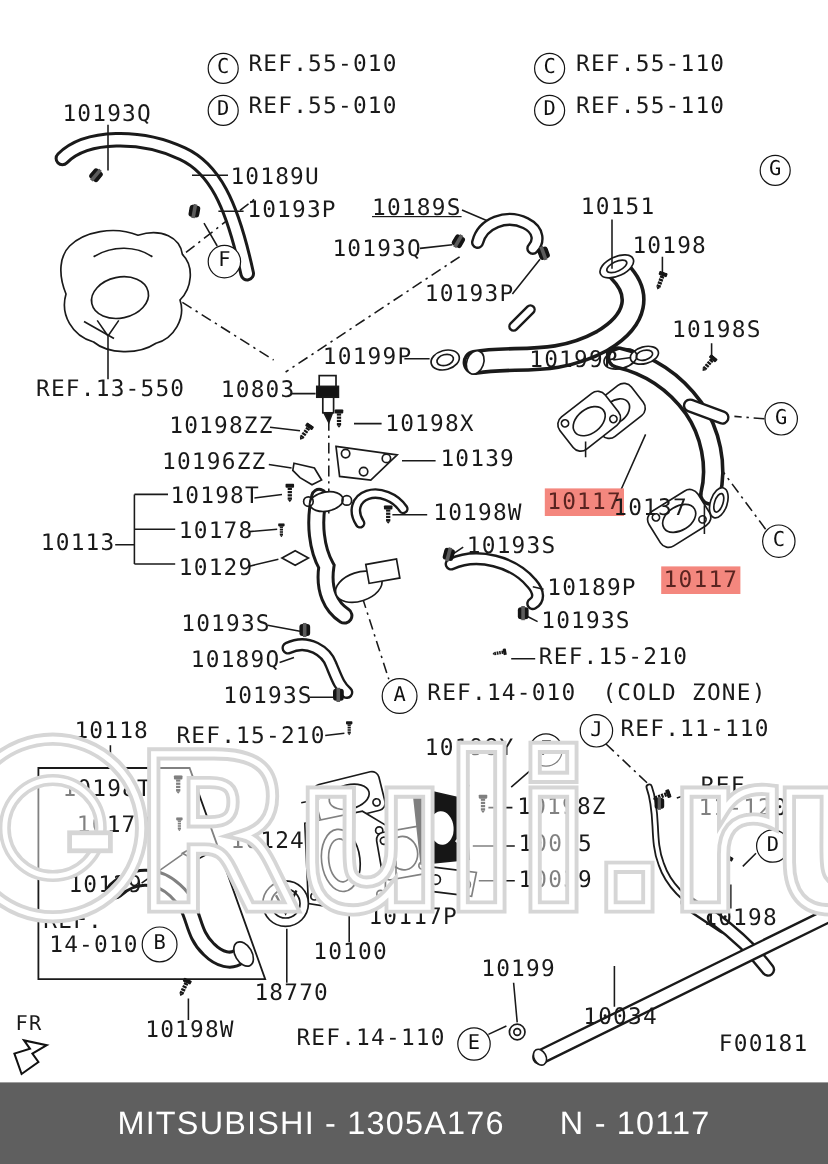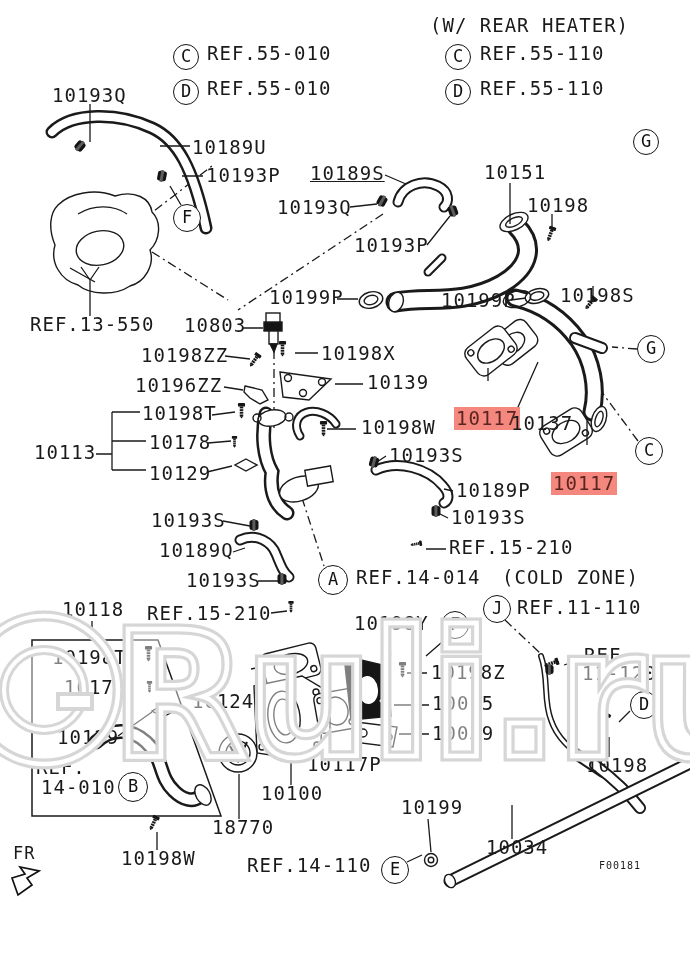--- a/index.html
+++ b/index.html
@@ -214,33 +214,32 @@
     </g>
 
     <g>
       <path d="M43,865 L31,872 L36,879 L22,889 L16,872 L29,868 L24,861 Z" fill="#fff" stroke="#111" stroke-width="1.7" transform="translate(-4 6)"></path>
     </g>
   </svg>
 
   <div id="labels">
       <span class="lbl" style="left: 207px; top: 47px;">REF.55-010</span>
       <span class="lbl" style="left: 207px; top: 82px;">REF.55-010</span>
-      <span class="lbl" style="left: 430px; top: 19px;">(W/ REAR HEATER)</span>
       <span class="lbl" style="left: 480px; top: 47px;">REF.55-110</span>
       <span class="lbl" style="left: 480px; top: 82px;">REF.55-110</span>
       <span class="lbl" style="left: 52px; top: 89px;">10193Q</span>
       <span class="lbl" style="left: 192px; top: 141px;">10189U</span>
       <span class="lbl" style="left: 206px; top: 169px;">10193P</span>
       <span class="lbl" style="left: 30px; top: 318px;">REF.13-550</span>
       <span class="lbl" style="left: 310px; top: 167px; text-decoration: underline;">10189S</span>
       <span class="lbl" style="left: 277px; top: 201px;">10193Q</span>
       <span class="lbl" style="left: 354px; top: 239px;">10193P</span>
       <span class="lbl" style="left: 484px; top: 166px;">10151</span>
       <span class="lbl" style="left: 527px; top: 199px;">10198</span>
-      <span class="lbl" style="left: 560px; top: 269px; margin-top: 20px;">10198S</span>
+      <span class="lbl" style="left: 560px; top: 269px;">10198S</span>
       <span class="lbl" style="left: 269px; top: 291px;">10199P</span>
       <span class="lbl" style="left: 441px; top: 294px;">10199P</span>
       <span class="lbl" style="left: 184px; top: 319px;">10803</span>
       <span class="lbl" style="left: 321px; top: 347px;">10198X</span>
       <span class="lbl" style="left: 141px; top: 349px;">10198ZZ</span>
       <span class="lbl" style="left: 135px; top: 379px;">10196ZZ</span>
       <span class="lbl" style="left: 367px; top: 376px;">10139</span>
       <span class="lbl" style="left: 142px; top: 407px;">10198T</span>
       <span class="lbl" style="left: 361px; top: 421px;">10198W</span>
       <span class="lbl" style="left: 149px; top: 436px;">10178</span>
@@ -249,21 +248,21 @@
       <span class="lbl" style="left: 149px; top: 467px;">10129</span>
       <span class="lbl hl" style="left: 460px; top: 384px; background: rgb(244, 135, 126); color: rgb(90, 36, 32);">10117</span>
       <span class="lbl" style="left: 511px; top: 417px;">10137</span>
       <span class="lbl hl" style="left: 557px; top: 449px; background: rgb(244, 135, 126); color: rgb(90, 36, 32);">10117</span>
       <span class="lbl" style="left: 456px; top: 484px;">10189P</span>
       <span class="lbl" style="left: 451px; top: 511px;">10193S</span>
       <span class="lbl" style="left: 151px; top: 514px;">10193S</span>
       <span class="lbl" style="left: 449px; top: 541px;">REF.15-210</span>
       <span class="lbl" style="left: 159px; top: 544px;">10189Q</span>
       <span class="lbl" style="left: 186px; top: 574px;">10193S</span>
-      <span class="lbl" style="left: 356px; top: 571px;">REF.14-014</span>
+      <span class="lbl" style="left: 356px; top: 571px;">REF.14-010</span>
       <span class="lbl" style="left: 502px; top: 571px;">(COLD ZONE)</span>
       <span class="lbl" style="left: 62px; top: 603px;">10118</span>
       <span class="lbl" style="left: 147px; top: 607px;">REF.15-210</span>
       <span class="lbl" style="left: 354px; top: 617px;">10198Y</span>
       <span class="lbl" style="left: 517px; top: 601px;">REF.11-110</span>
       <span class="lbl" style="left: 52px; top: 651px;">10198T</span>
       <span class="lbl" style="left: 192px; top: 695px;">10124</span>
       <span class="lbl" style="left: 431px; top: 666px;">10198Z</span>
       <span class="lbl" style="left: 584px; top: 649px;">REF.</span>
       <span class="lbl" style="left: 582px; top: 667px;">11-120</span>
@@ -275,21 +274,21 @@
       <span class="lbl" style="left: 41px; top: 781px;">14-010</span>
       <span class="lbl" style="left: 307px; top: 758px;">10117P</span>
       <span class="lbl" style="left: 261px; top: 787px;">10100</span>
       <span class="lbl" style="left: 586px; top: 759px;">10198</span>
       <span class="lbl" style="left: 212px; top: 821px;">18770</span>
       <span class="lbl" style="left: 401px; top: 801px;">10199</span>
       <span class="lbl" style="left: 486px; top: 841px;">10034</span>
       <span class="lbl" style="left: 247px; top: 859px;">REF.14-110</span>
       <span class="lbl" style="left: 121px; top: 852px;">10198W</span>
       <span class="lbl" style="left: 13px; top: 848px; font-size: 17px;">FR</span>
-      <span class="lbl" style="left: 599px; top: 864px; font-size: 10px;">F00181</span>
+      <span class="lbl" style="left: 599px; top: 864px; font-size: 19px;">F00181</span>
       <span class="circ" style="left: 173px; top: 44px; height: 26px; width: 26px; line-height: 23px;">C</span>
       <span class="circ" style="left: 173px; top: 79px; height: 26px; width: 26px; line-height: 23px;">D</span>
       <span class="circ" style="left: 445px; top: 44px; height: 26px; width: 26px; line-height: 23px;">C</span>
       <span class="circ" style="left: 445px; top: 79px; height: 26px; width: 26px; line-height: 23px;">D</span>
       <span class="circ" style="left: 633px; top: 129px; height: 26px; width: 26px; line-height: 23px;">G</span>
       <span class="circ" style="left: 173px; top: 204px; height: 28px; width: 28px; line-height: 25px;">F</span>
       <span class="circ" style="left: 637px; top: 335px; height: 28px; width: 28px; line-height: 25px;">G</span>
       <span class="circ" style="left: 635px; top: 437px; height: 28px; width: 28px; line-height: 25px;">C</span>
       <span class="circ" style="left: 318px; top: 565px; height: 30px; width: 30px; line-height: 27px;">A</span>
       <span class="circ" style="left: 483px; top: 595px; height: 28px; width: 28px; line-height: 25px;">J</span>
@@ -304,14 +303,18 @@
       <circle cx="44" cy="690" r="74" fill="none" stroke="#D6D6D6" stroke-width="11"></circle>
       <circle cx="44" cy="690" r="74" fill="none" stroke="#fff" stroke-width="4.5"></circle>
       <circle cx="44" cy="690" r="40" fill="rgba(255,255,255,0.45)" stroke="#D6D6D6" stroke-width="10"></circle>
       <circle cx="44" cy="690" r="40" fill="none" stroke="#fff" stroke-width="4"></circle>
       <rect x="58" y="694" width="34" height="15" fill="#fff" stroke="#D6D6D6" stroke-width="4"></rect>
     </g>
     <text x="112" y="756" font-family="DejaVu Sans, sans-serif" font-weight="bold" font-size="175" fill="rgba(255,255,255,0.45)" stroke="#D6D6D6" stroke-width="11">Ruli.ru</text>
     <text x="112" y="756" font-family="DejaVu Sans, sans-serif" font-weight="bold" font-size="175" fill="none" stroke="#fff" stroke-width="4.5">Ruli.ru</text>
   </svg>
 
+  <div id="footerbar" style="background: rgb(95, 95, 95);">
+    <span>MITSUBISHI - 1305A176</span>
+    <span>N - 10117</span>
+  </div>
 
 </div>
 
 </body></html>

